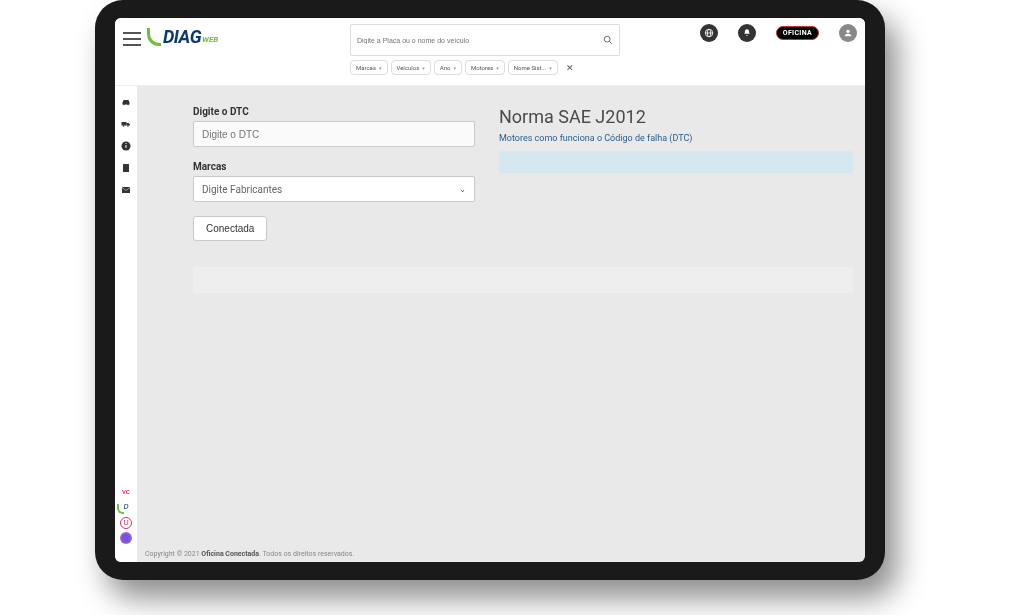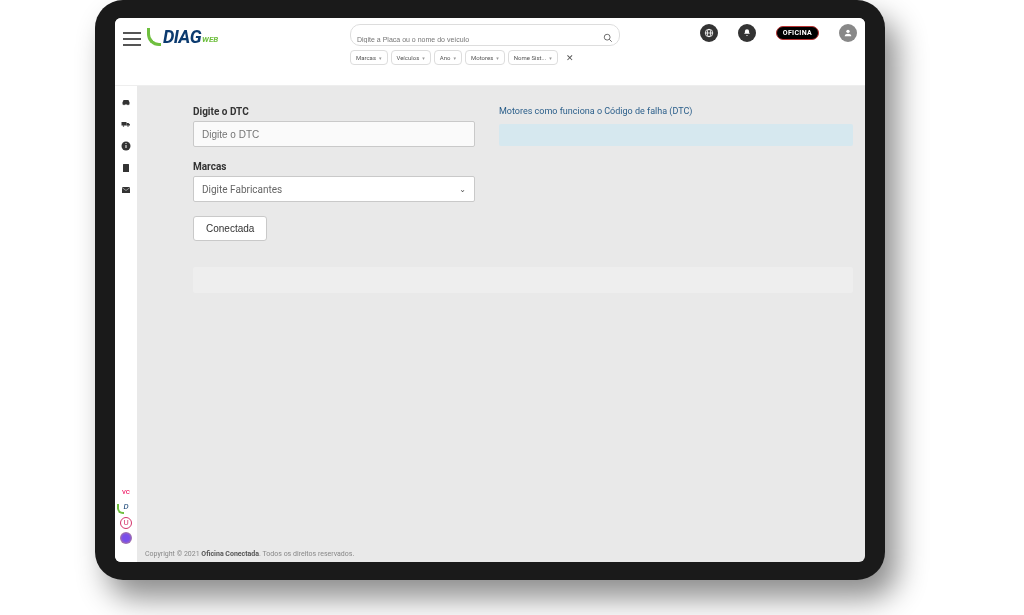--- a/index.html
+++ b/index.html
@@ -73,26 +73,26 @@
   .logo-sub { font-size: 8px; color: #6fbf3f; margin-left: 1px; align-self: flex-end; margin-bottom: 3px; }
 
   .search-wrap {
     position: absolute;
     left: 235px;
     top: 6px;
     width: 270px;
   }
   .search-row {
     display: flex;
-    align-items: flex-end;
+    align-items: center;
     border: 1px solid #ddd;
-    border-radius: 10px;
+    border-radius: 1px;
     background: #fff;
     padding: 2px 6px;
-    height: 22px;
+    height: 32px;
   }
   .search-row input {
     border: none;
     outline: none;
     font-size: 7px;
     flex: 1;
     color: #888;
   }
   .search-icon { width: 10px; height: 10px; }
   .filter-row {
@@ -395,20 +395,21 @@
             <div class="block">
               <div class="label">Marcas</div>
               <div class="select-input">
                 <span>Digite Fabricantes</span>
                 <span class="caret">⌄</span>
               </div>
             </div>
             <button class="search-btn">Conectada</button>
           </div>
           <div class="form-col-right">
+            <div class="norma-title">Norma SAE J2012</div>
             <a class="norma-link">Motores como funciona o Código de falha (DTC)</a>
             <div class="info-band"></div>
           </div>
         </div>
         <div class="gray-band"></div>
       </div>
 
       <div class="mini-icons">
         <div class="vc">vc</div>
         <div class="dd">D</div>

